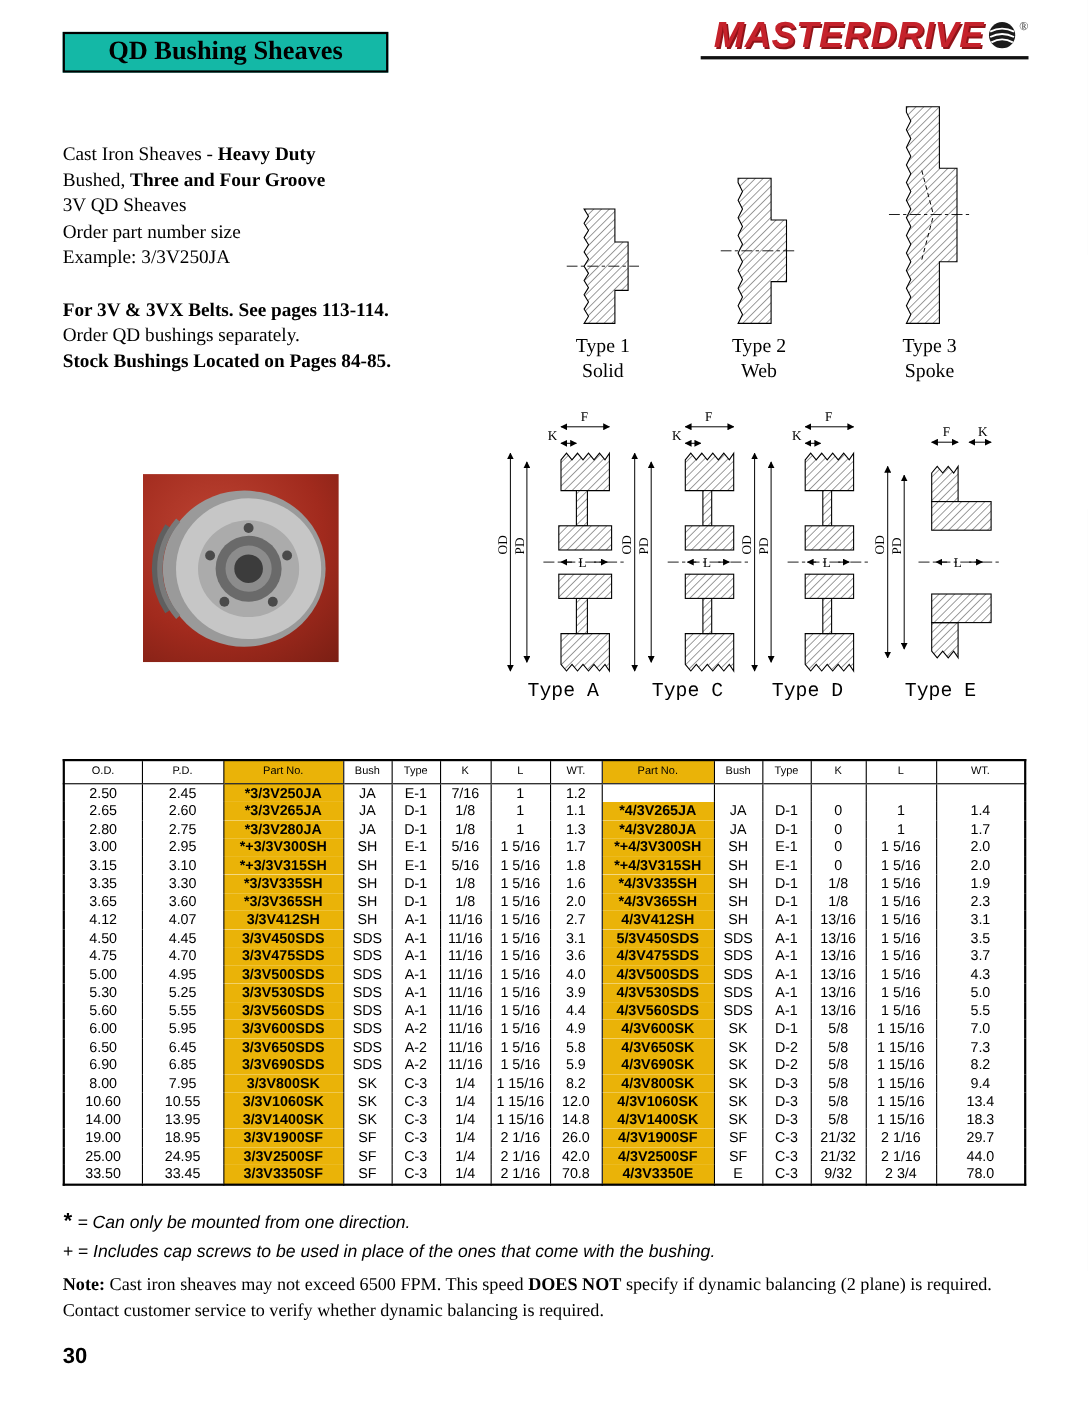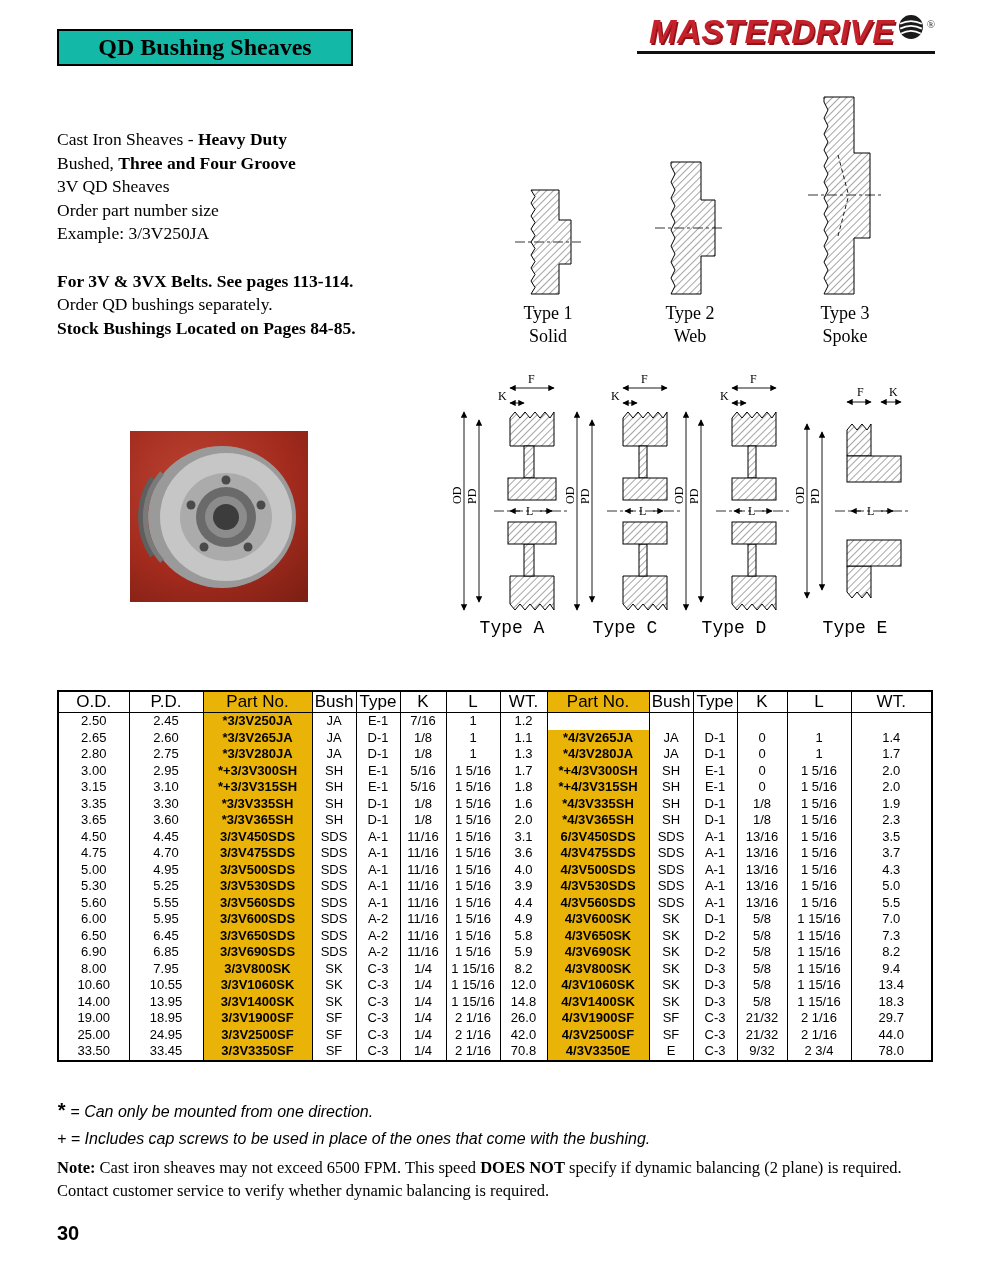--- a/index.html
+++ b/index.html
@@ -8,21 +8,21 @@
           font-family:"Liberation Serif","DejaVu Serif",serif; margin:0 auto; overflow:hidden; }
   .abs { position:absolute; }
 
   
   .title-box { left:57px; top:29px; width:296px; height:37px; background:#14b8a6;
                border:2px solid #000; display:flex; align-items:center; justify-content:center;
                font-size:24px; font-weight:bold; }
 
   
   .logo { left:637px; top:14px; width:298px; }
-  .brand-row { display:flex; align-items:flex-start; justify-content:flex-end; gap:3px; }
+  .brand-row { display:flex; align-items:center; justify-content:flex-end; gap:3px; }
   .brand { font-family:"Liberation Sans","DejaVu Sans",sans-serif; font-style:italic; font-weight:bold;
            font-size:33px; color:#C5222B; letter-spacing:0.5px; text-shadow:1.5px 1.5px 0 #8f1318; line-height:36px; }
   .reg { font-size:11px; color:#333; align-self:flex-start; margin-top:4px; }
   .brand-rule { height:3px; background:#111; margin-top:1px; }
   .tagline { font-family:"Liberation Sans","DejaVu Sans",sans-serif; font-weight:bold; font-size:15px;
              color:#56595C; letter-spacing:1.1px; margin-top:3px; text-align:right; }
 
   
   .intro { left:57px; top:128px; width:400px; font-size:17.5px; line-height:23.5px; color:#000; }
   .intro .gap { height:24px; }
@@ -39,21 +39,21 @@
   .dim   { font-family:"Liberation Serif","DejaVu Serif",serif; font-size:12px; fill:#000; }
 
   
   .sheave-table { position:absolute; left:57px; top:690px; width:874px; border-collapse:collapse;
                   table-layout:fixed; font-family:"Liberation Sans","DejaVu Sans",sans-serif;
                   border:2px solid #000; }
   .sheave-table th, .sheave-table td { border-left:1px solid #000; text-align:center; padding:0;
                                        white-space:nowrap; overflow:hidden; }
   .sheave-table th:first-child, .sheave-table td:first-child { border-left:none; }
   .group-row th { font-size:15px; font-weight:bold; height:23px; border-bottom:1px solid #000; }
-  .col-row th   { font-size:17px; font-weight:normal; height:21px; border-bottom:1px solid #000; }
+  .col-row th   { font-size:10px; font-weight:normal; height:21px; border-bottom:1px solid #000; }
   .sheave-table td { font-size:13px; height:16.5px; line-height:16.5px; }
   .partno { background:#eab308; font-weight:bold; }
 
   
   .notes { left:57px; top:1099px; width:880px; }
   .note-sans { font-family:"Liberation Sans","DejaVu Sans",sans-serif; font-size:16px; margin-bottom:8px;font-style:italic; }
   .note-sans .star { font-size:20px; font-weight:bold; }
   .note-serif { font-size:16.5px; line-height:23px; }
 
   .pagenum { left:57px; top:1222px; font-family:"Liberation Sans","DejaVu Sans",sans-serif;
@@ -403,29 +403,45 @@
           <td>1 5/16</td>
           <td>2.0</td>
           <td class="partno">*4/3V365SH</td>
           <td>SH</td>
           <td>D-1</td>
           <td>1/8</td>
           <td>1 5/16</td>
           <td>2.3</td>
         </tr>
         <tr>
+          <td>4.12</td>
+          <td>4.07</td>
+          <td class="partno">3/3V412SH</td>
+          <td>SH</td>
+          <td>A-1</td>
+          <td>11/16</td>
+          <td>1 5/16</td>
+          <td>2.7</td>
+          <td class="partno">4/3V412SH</td>
+          <td>SH</td>
+          <td>A-1</td>
+          <td>13/16</td>
+          <td>1 5/16</td>
+          <td>3.1</td>
+        </tr>
+        <tr>
           <td>4.50</td>
           <td>4.45</td>
           <td class="partno">3/3V450SDS</td>
           <td>SDS</td>
           <td>A-1</td>
           <td>11/16</td>
           <td>1 5/16</td>
           <td>3.1</td>
-          <td class="partno">6/3V450SDS</td>
+          <td class="partno">5/3V450SDS</td>
           <td>SDS</td>
           <td>A-1</td>
           <td>13/16</td>
           <td>1 5/16</td>
           <td>3.5</td>
         </tr>
         <tr>
           <td>4.75</td>
           <td>4.70</td>
           <td class="partno">3/3V475SDS</td>

